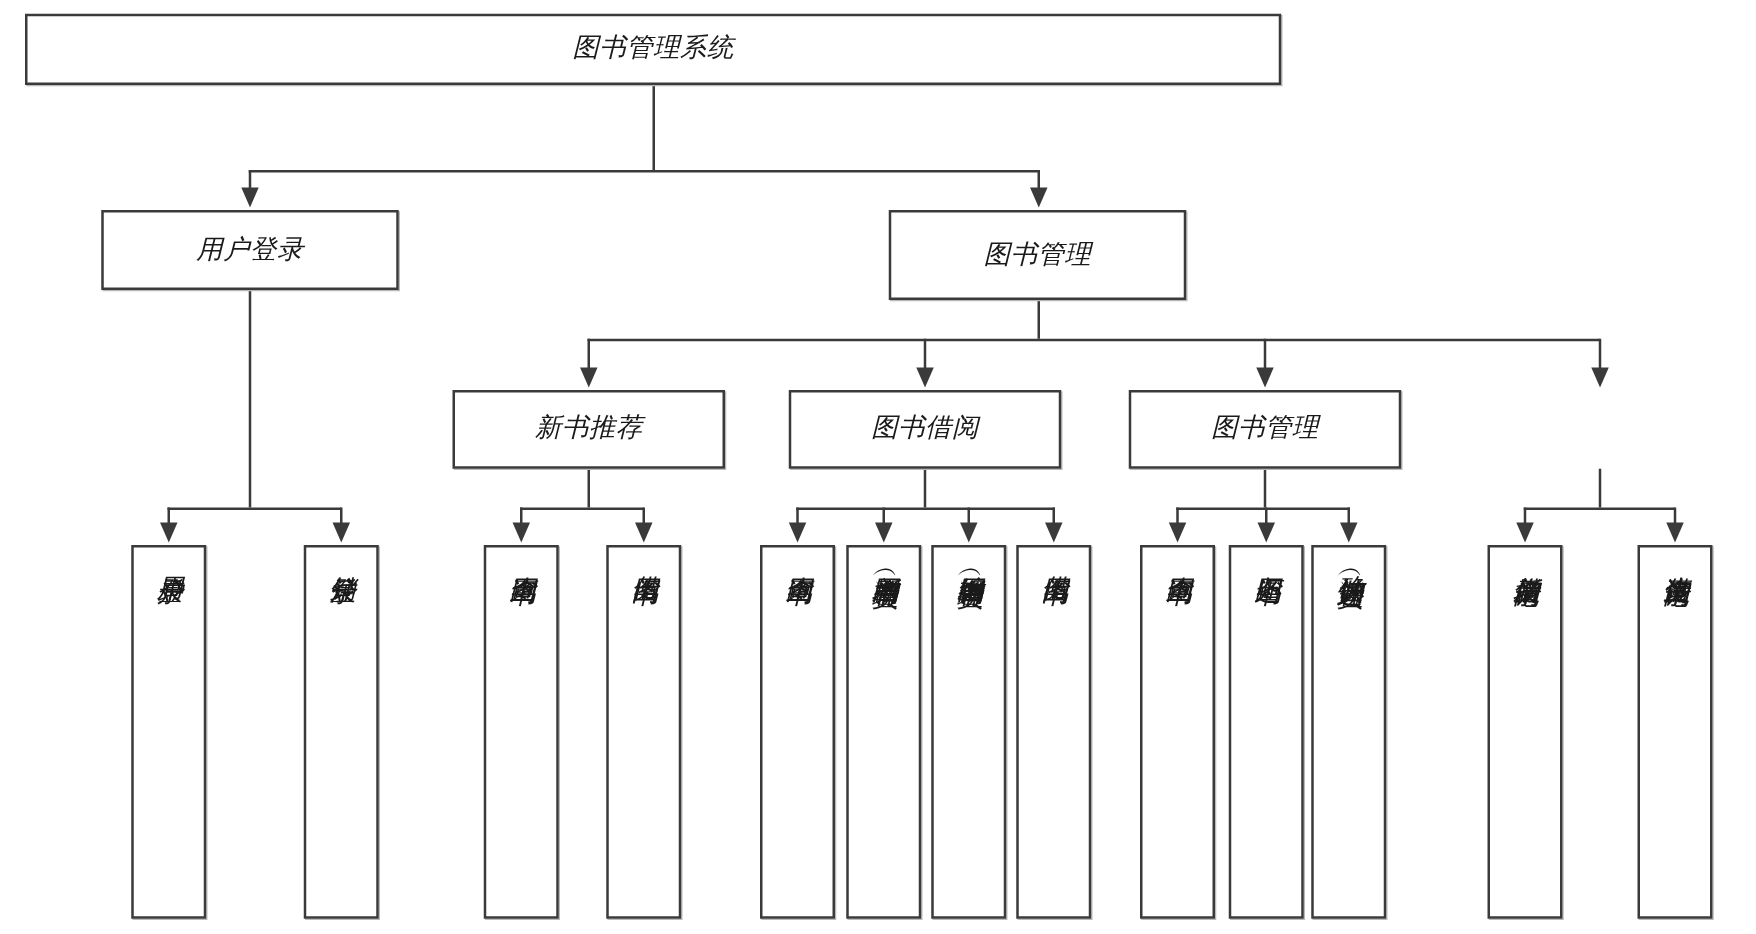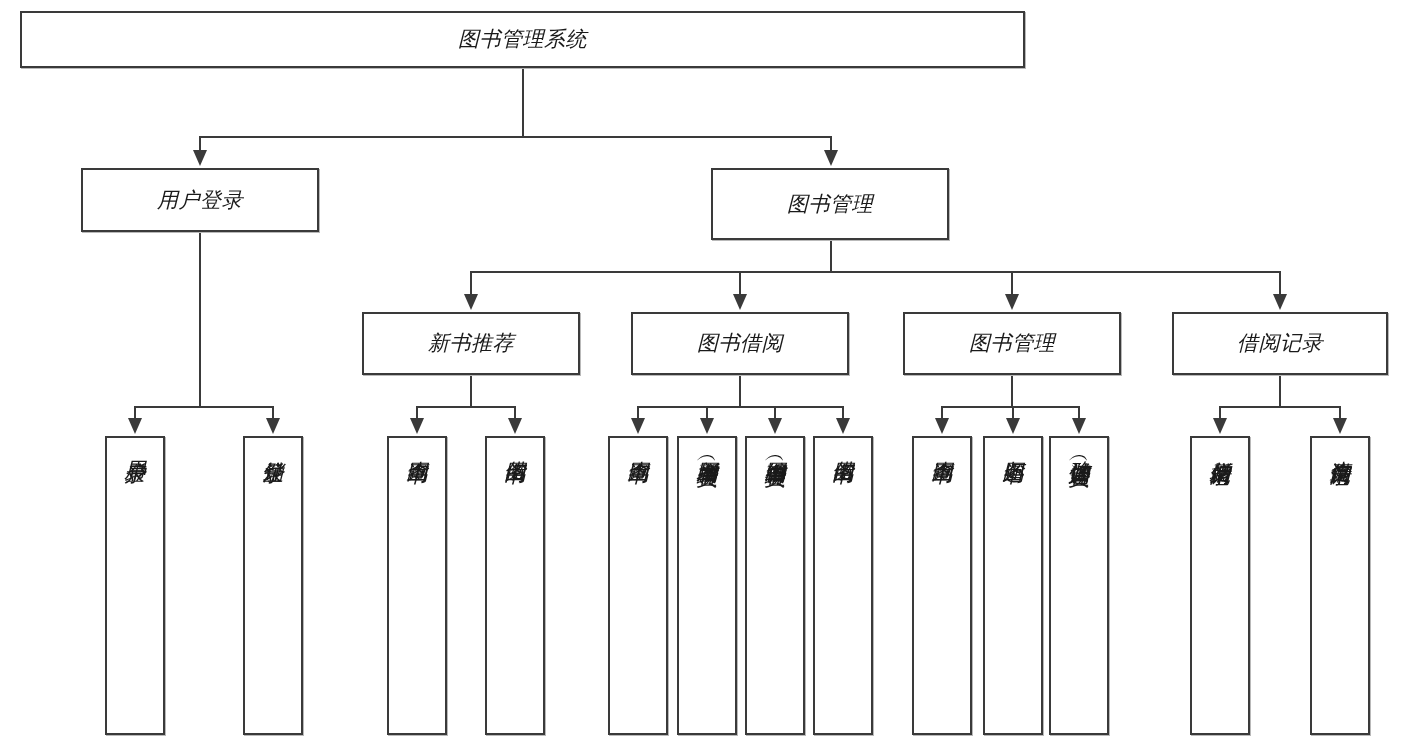--- a/index.html
+++ b/index.html
@@ -168,23 +168,20 @@
 
   <div class="node lvl3" style="left:362px; top:312px; width:218px; height:63px;">
     <span class="label-h">新书推荐</span>
   </div>
   <div class="node lvl3" style="left:631px; top:312px; width:218px; height:63px;">
     <span class="label-h">图书借阅</span>
   </div>
   <div class="node lvl3" style="left:903px; top:312px; width:218px; height:63px;">
     <span class="label-h">图书管理</span>
   </div>
-  <div class="node lvl3" style="left:1172px; top:312px; width:216px; height:63px;">
-    <span class="label-h">借阅记录</span>
-  </div>
 
   <div class="node leaf" style="left:105px; top:436px; width:60px; height:299px;">
     <span class="label-v">用户登录</span>
   </div>
   <div class="node leaf" style="left:243px; top:436px; width:60px; height:299px;">
     <span class="label-v">注销登录</span>
   </div>
 
   <div class="node leaf" style="left:387px; top:436px; width:60px; height:299px;">
     <span class="label-v">查询图书</span>

